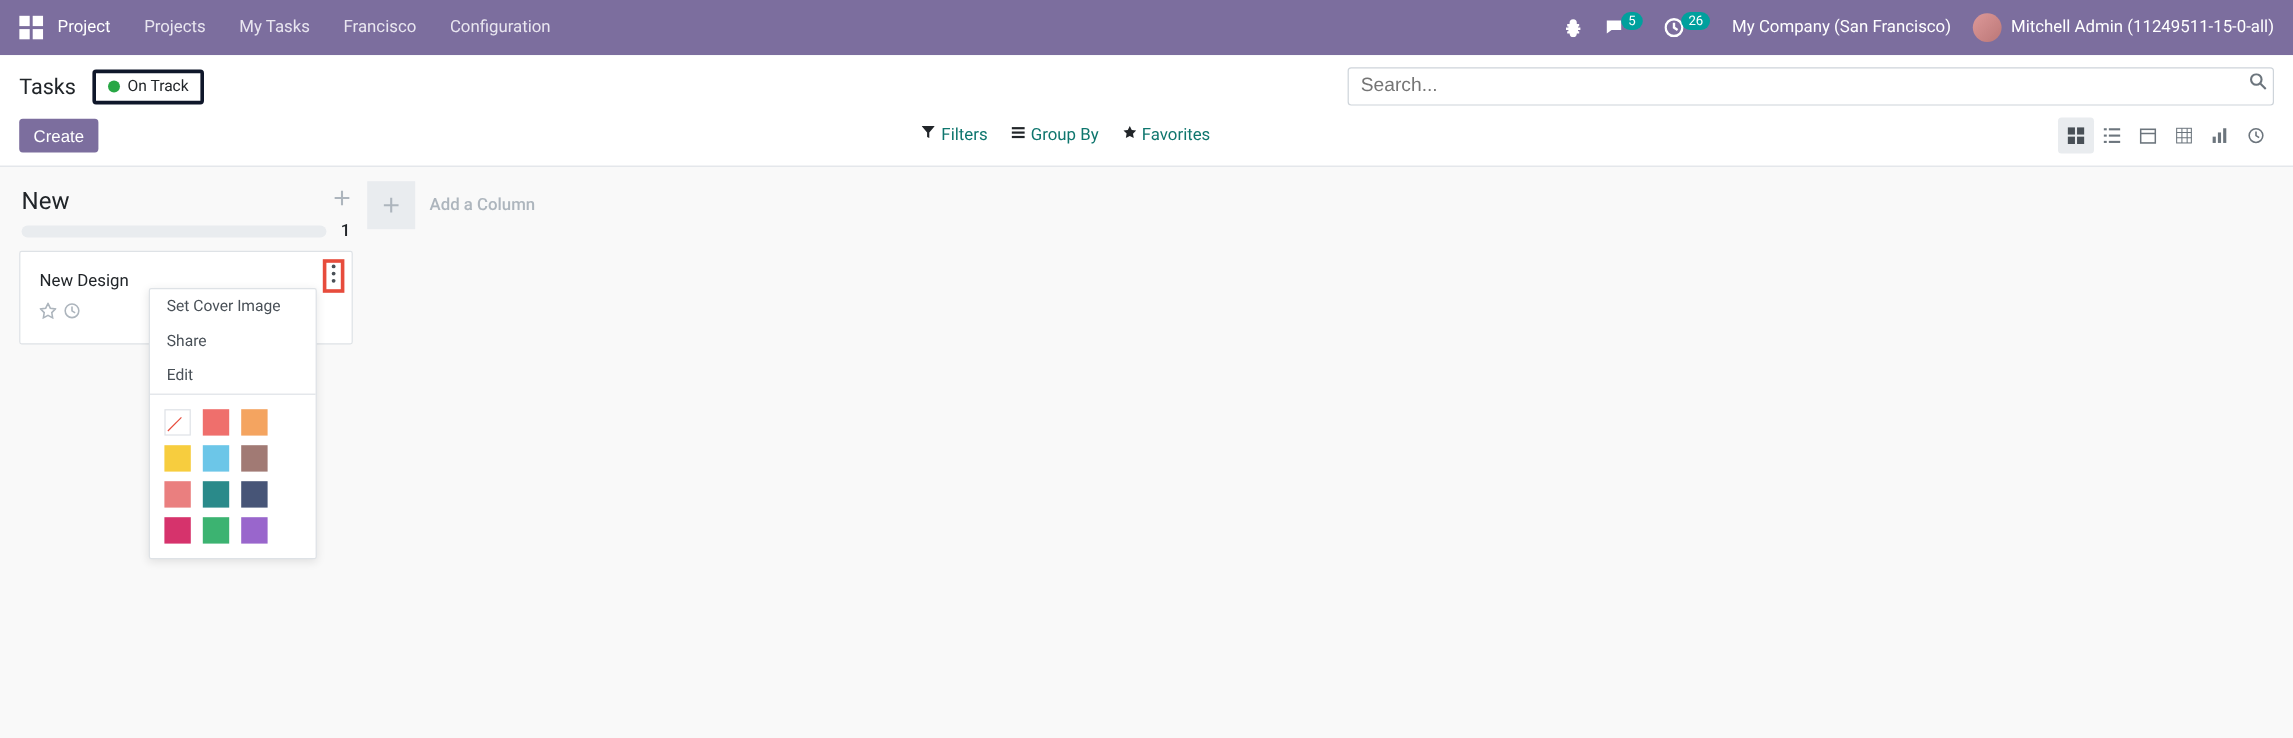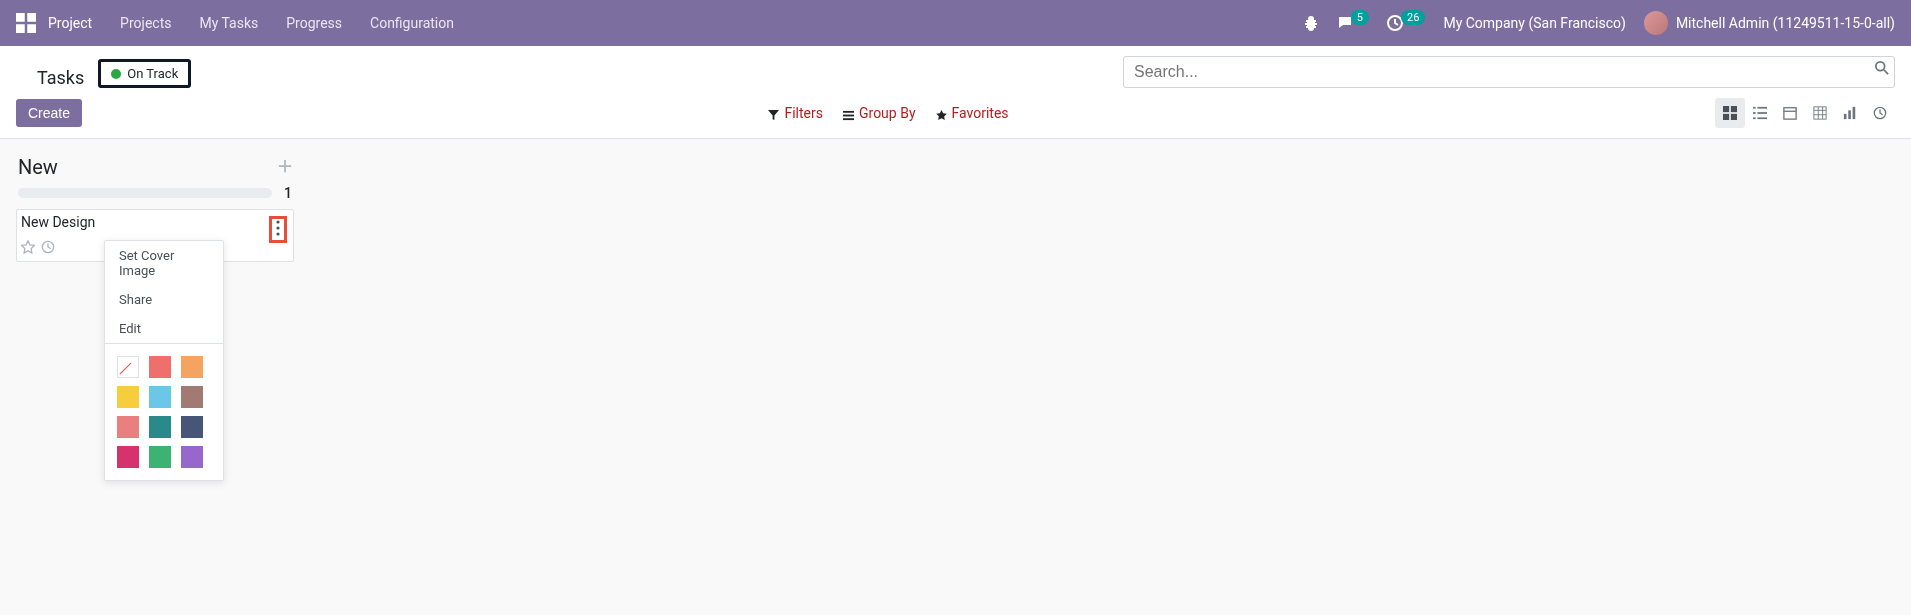--- a/index.html
+++ b/index.html
@@ -12,66 +12,66 @@
 .navbar .brand { font-size: 14px; margin-right: 28px; }
 .navbar .nav-item { color: #e9e6f0; margin-right: 28px; font-size: 14px; cursor: pointer; }
 .navbar .spacer { flex: 1; }
 .navbar .right-item { margin-left: 18px; display: flex; align-items: center; cursor: pointer; color: #fff; font-size: 14px; }
 .navbar .bug-icon svg, .navbar .chat-icon svg, .navbar .activity-icon svg { width: 16px; height: 16px; fill: #fff; }
 .navbar .badge { background: #00a09d; color: #fff; border-radius: 9px; padding: 1px 6px; font-size: 11px; margin-left: -2px; position: relative; top: -6px; }
 .navbar .avatar { width: 24px; height: 24px; border-radius: 50%; background: linear-gradient(135deg,#d99,#b77); margin-right: 8px; }
 
 
 .control-panel { background: #fff; border-bottom: 1px solid #dee2e6; padding: 10px 16px 0 16px; }
-.cp-row1 { display: flex; align-items: flex-end; margin-left: 21px; }
+.cp-row1 { display: flex; align-items: center; }
 .cp-title { font-size: 18px; margin-right: 14px; }
 .cp-status { border: 3px solid #0f172a; border-radius: 3px; padding: 4px 10px; display: flex; align-items: center; font-size: 13px; }
 .cp-status .dot { width: 10px; height: 10px; background: #28a745; border-radius: 50%; margin-right: 6px; }
 .cp-spacer { flex: 1; }
 .cp-search { width: 772px; position: relative; }
 .cp-search input { width: 100%; padding: 6px 30px 6px 10px; border: 1px solid #ced4da; border-radius: 3px; font-size: 16px; }
 .cp-search .search-btn { position: absolute; right: 6px; top: 5px; cursor: pointer; }
 .cp-search .search-btn svg { width: 14px; height: 14px; fill: #6c757d; }
 
 .cp-row2 { display: flex; align-items: center; padding: 10px 0; }
 .cp-row2 .btn-create { background: #7c6e9e; color: #fff; border: none; padding: 6px 12px; border-radius: 3px; cursor: pointer; font-size: 14px; }
-.cp-row2 .filter-btn { margin-right: 20px; color: #b91c1c; font-size: 14px; cursor: pointer; display: flex; align-items: flex-end; }
+.cp-row2 .filter-btn { margin-right: 20px; color: #0f766e; font-size: 14px; cursor: pointer; display: flex; align-items: flex-start; }
 .cp-row2 .filter-btn svg { width: 11px; height: 11px; margin-right: 5px; fill: #212529; }
 .cp-row2 .view-switcher { display: flex; }
 .cp-row2 .view-btn { width: 30px; height: 30px; display: flex; align-items: center; justify-content: center; cursor: pointer; border-radius: 3px; }
 .cp-row2 .view-btn.active { background: #e9ecef; }
 .cp-row2 .view-btn svg { width: 14px; height: 14px; fill: #6c757d; }
 .cp-row2 .view-btn.active svg { fill: #495057; }
 
 
 .kanban { display: flex; padding: 12px 16px; gap: 12px; align-items: flex-start; }
 .kanban-col { width: 278px; }
 .kanban-col-head { display: flex; align-items: center; padding: 4px 2px; }
 .kanban-col-title { font-size: 20px; flex: 1; }
 .kanban-col-add { cursor: pointer; color: #adb5bd; }
 .kanban-col-add svg { width: 14px; height: 14px; fill: #adb5bd; }
 .kanban-col-sub { display: flex; align-items: center; padding: 2px 2px 8px 2px; }
 .kanban-progress { height: 10px; background: #e9ecef; border-radius: 5px; flex: 1; }
 .kanban-count { margin-left: 12px; font-size: 14px; font-weight: 500; }
 
-.kanban-card { background: #fff; border: 1px solid #dee2e6; border-radius: 2px; padding: 4px; margin-bottom: 8px; position: relative; }
+.kanban-card { background: #fff; border: 1px solid #dee2e6; border-radius: 2px; padding: 16px; margin-bottom: 8px; position: relative; }
 .kanban-card-title { font-size: 14px; margin-bottom: 10px; }
 .kanban-card-bottom { display: flex; align-items: center; gap: 6px; }
 .kanban-card-bottom svg { width: 14px; height: 14px; fill: none; stroke: #adb5bd; stroke-width: 1.5; }
 .kanban-card-menu { position: absolute; right: 6px; top: 6px; cursor: pointer; }
 .kanban-card-menu svg { width: 4px; height: 16px; }
 .red-highlight { border: 3px solid #e74c3c; padding: 1px 4px; }
 
 .kanban-add-col { display: flex; align-items: center; }
 .kanban-add-col .add-btn { width: 40px; height: 40px; background: #e9ecef; display: flex; align-items: center; justify-content: center; cursor: pointer; margin-right: 12px; }
 .kanban-add-col .add-btn svg { width: 14px; height: 14px; fill: #adb5bd; }
 .kanban-add-col .label { color: #adb5bd; font-weight: 500; }
 
 
-.dropdown { position: absolute; left: 104px; top: 240px; background: #fff; border: 1px solid #dee2e6; border-radius: 2px; box-shadow: 0 2px 8px rgba(0,0,0,0.1); width: 120px; z-index: 100; }
+.dropdown { position: absolute; left: 124px; top: 240px; background: #fff; border: 1px solid #dee2e6; border-radius: 2px; box-shadow: 0 2px 8px rgba(0,0,0,0.1); width: 140px; z-index: 100; }
 .dropdown-item { padding: 7px 14px; font-size: 13px; color: #495057; cursor: pointer; }
 .dropdown-divider { border-top: 1px solid #dee2e6; }
 .color-grid { padding: 12px; display: grid; grid-template-columns: repeat(3, 22px); gap: 8px 10px; }
 .color-swatch { width: 22px; height: 22px; cursor: pointer; }
 .color-swatch.none { background: #fff; border: 1px solid #dee2e6; position: relative; }
 .color-swatch.none::after { content: ""; position: absolute; left: 2px; top: 2px; right: 2px; bottom: 2px; border-top: 1px solid #e74c3c; transform: rotate(-45deg); transform-origin: center; top: 50%; }
 </style>
 </head>
 <body>
 
@@ -80,21 +80,21 @@
     <svg viewBox="0 0 16 16">
         <rect x="0" y="0" width="7" height="7"></rect>
         <rect x="9" y="0" width="7" height="7"></rect>
         <rect x="0" y="9" width="7" height="7"></rect>
         <rect x="9" y="9" width="7" height="7"></rect>
       </svg>
   </div>
   <div class="brand">Project</div>
   <div class="nav-item">Projects</div>
   <div class="nav-item">My Tasks</div>
-  <div class="nav-item">Progress</div>
+  <div class="nav-item">Francisco</div>
   <div class="nav-item">Configuration</div>
   <div class="spacer"></div>
   <div class="right-item bug-icon">
     <svg viewBox="0 0 16 16">
         <path d="M8 1a3 3 0 00-3 3v1H3v2h1v1H2v2h2v1H3v2h2a3 3 0 006 0h2v-2h-1v-1h2V8h-2V7h1V5h-2V4a3 3 0 00-3-3z"></path>
       </svg>
   </div>
   <div class="right-item chat-icon">
     <svg viewBox="0 0 16 16">
         <path d="M2 2h12v8H6l-4 3V2z"></path>
@@ -236,20 +236,28 @@
         <svg viewBox="0 0 4 16">
             <circle cx="2" cy="2" r="1.6" fill="#495057"></circle>
             <circle cx="2" cy="8" r="1.6" fill="#495057"></circle>
             <circle cx="2" cy="14" r="1.6" fill="#495057"></circle>
           </svg>
       </div>
     </div>
   </div>
 
 
+  <div class="kanban-add-col">
+    <div class="add-btn">
+        <svg viewBox="0 0 16 16">
+          <path d="M7 1h2v6h6v2H9v6H7V9H1V7h6z"></path>
+        </svg>
+      </div>
+    <div class="label">Add a Column</div>
+  </div>
 </div>
 
 <div class="dropdown">
   <div class="dropdown-item">Set Cover Image</div>
   <div class="dropdown-item">Share</div>
   <div class="dropdown-item">Edit</div>
   <div class="dropdown-divider"></div>
   <div class="color-grid">
     <div class="color-swatch none"></div>
     <div class="color-swatch" style="background:#ef6f6c"></div>

